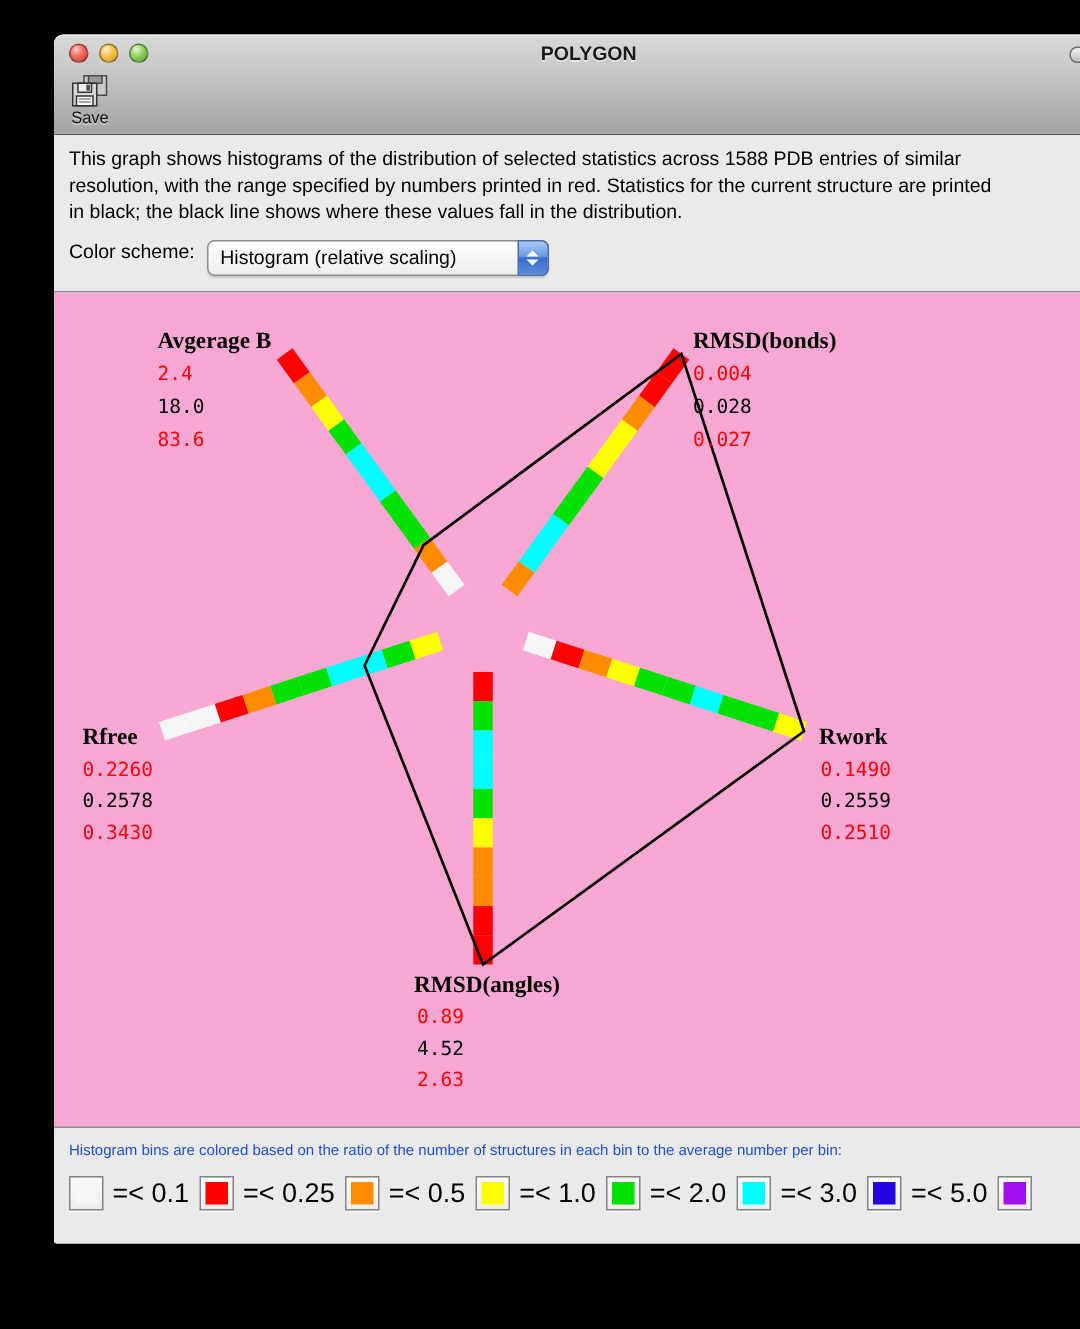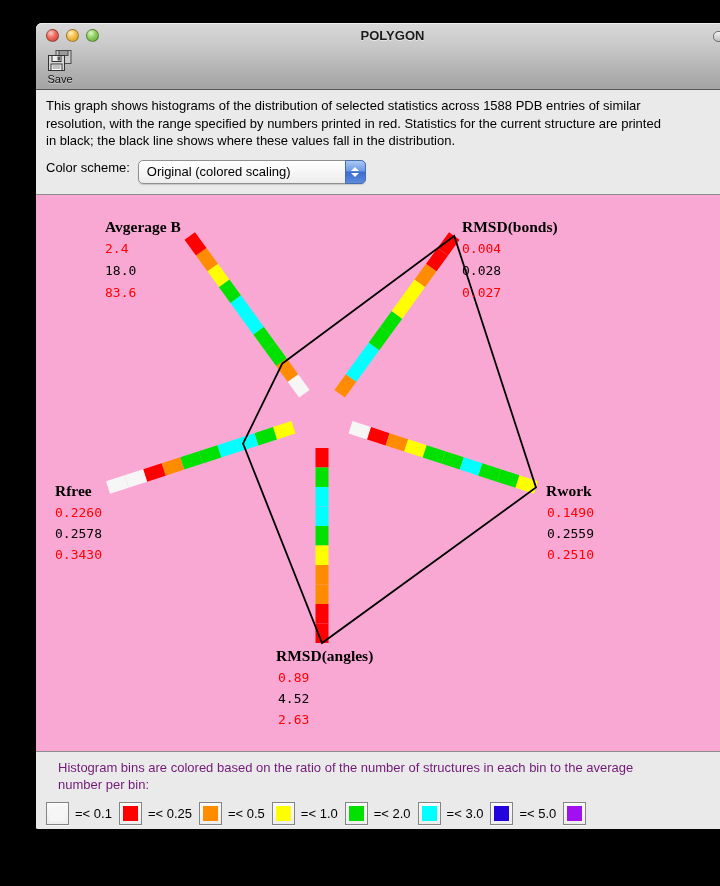--- a/index.html
+++ b/index.html
@@ -39,27 +39,27 @@
               background:linear-gradient(180deg,#a9c9f4 0%,#6d9ae4 45%,#3a6bd0 50%,#5d8bdc 100%);
               border:1px solid #4a6db0;box-sizing:content-box;display:flex;flex-direction:column;
               align-items:center;justify-content:center;gap:2px;}
   .tri{width:0;height:0;border-left:4px solid transparent;border-right:4px solid transparent;}
   .tri.up{border-bottom:4px solid #fff;}
   .tri.dn{border-top:4px solid #fff;}
   
   .plot{background:#f9a8d4;height:556px;border-bottom:1px solid #8d8d8d;}
   
   .footer{background:#eaeaea;flex:1;padding:7px 10px 0 10px;position:relative;border-radius:0 0 2px 2px;}
-  .foot-text{font-size:13px;line-height:17.5px;color:#701a75;max-width:600px;margin-left:12px;}
+  .foot-text{font-size:10px;line-height:17.5px;color:#1d4ed8;max-width:600px;}
   .legend{display:flex;align-items:center;margin-top:8px;}
   .lg-item{display:flex;align-items:center;}
   .swatch{width:21px;height:21px;border:1px solid #848484;background:linear-gradient(180deg,#fbfbfb,#ededed);
           display:flex;align-items:center;justify-content:center;box-shadow:0 1px 0 rgba(255,255,255,.6);}
   .swatch .inner{width:15px;height:15px;}
-  .lg-label{font-size:13px;color:#000;margin:0 7px 0 6px;white-space:nowrap;}
+  .lg-label{font-size:18px;color:#000;margin:0 7px 0 6px;white-space:nowrap;}
   .grip{position:absolute;right:2px;bottom:2px;}
   text{user-select:none;}
 </style>
 </head>
 <body>
 
 <div class="window">
 
   <div class="header">
     <div class="titlebar">
@@ -86,21 +86,21 @@
         <div class="lbl">Save</div>
       </div>
     </div>
   </div>
 
   <div class="info">
     <div class="desc">This graph shows histograms of the distribution of selected statistics across 1588 PDB entries of similar resolution, with the range specified by numbers printed in red.  Statistics for the current structure are printed in black; the black line shows where these values fall in the distribution.</div>
     <div class="scheme-row">
       <span class="scheme-label">Color scheme:</span>
       <div class="popup">
-        <span class="val">Original (colored scaling)</span>
+        <span class="val">Histogram (relative scaling)</span>
         <span class="cap">
           <span class="tri up"></span>
           <span class="tri dn"></span>
         </span>
       </div>
     </div>
   </div>
 
   <div class="plot">
     <svg id="plot" width="640" height="556" viewBox="0 0 640 556">

